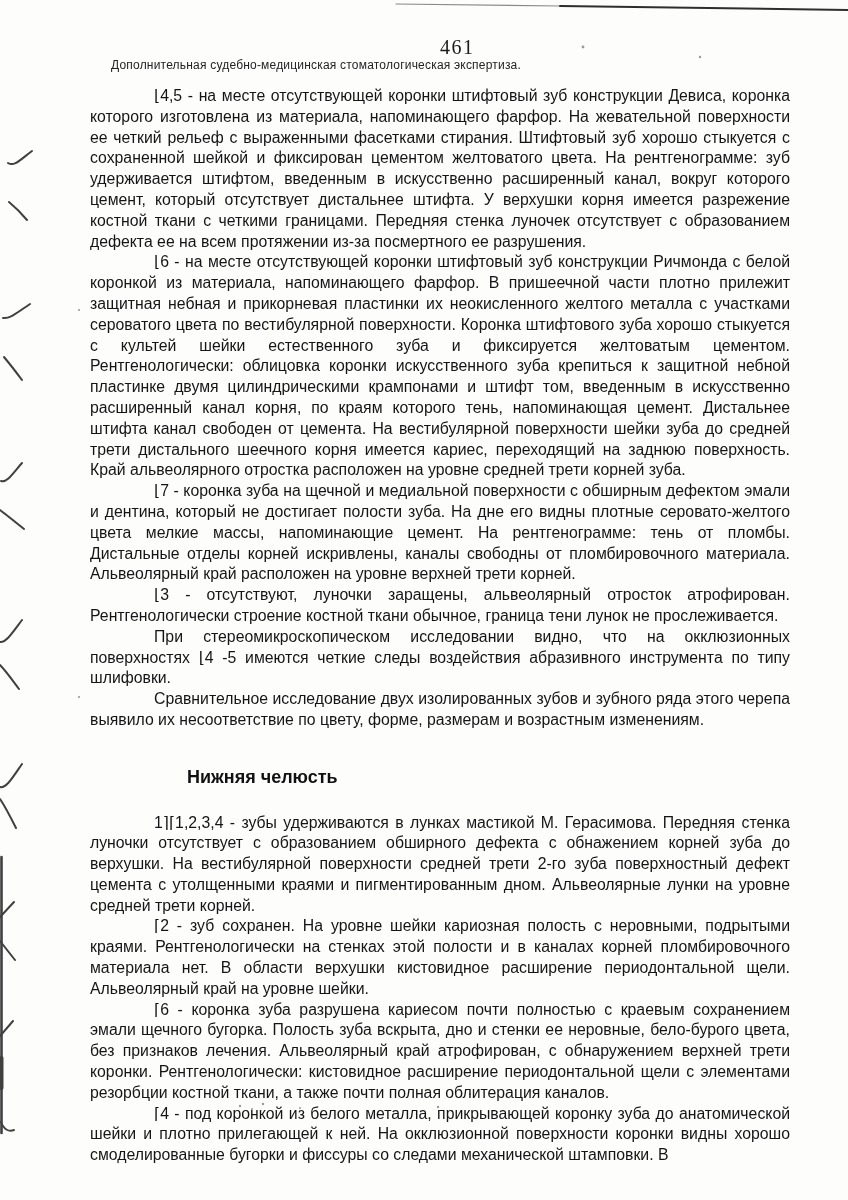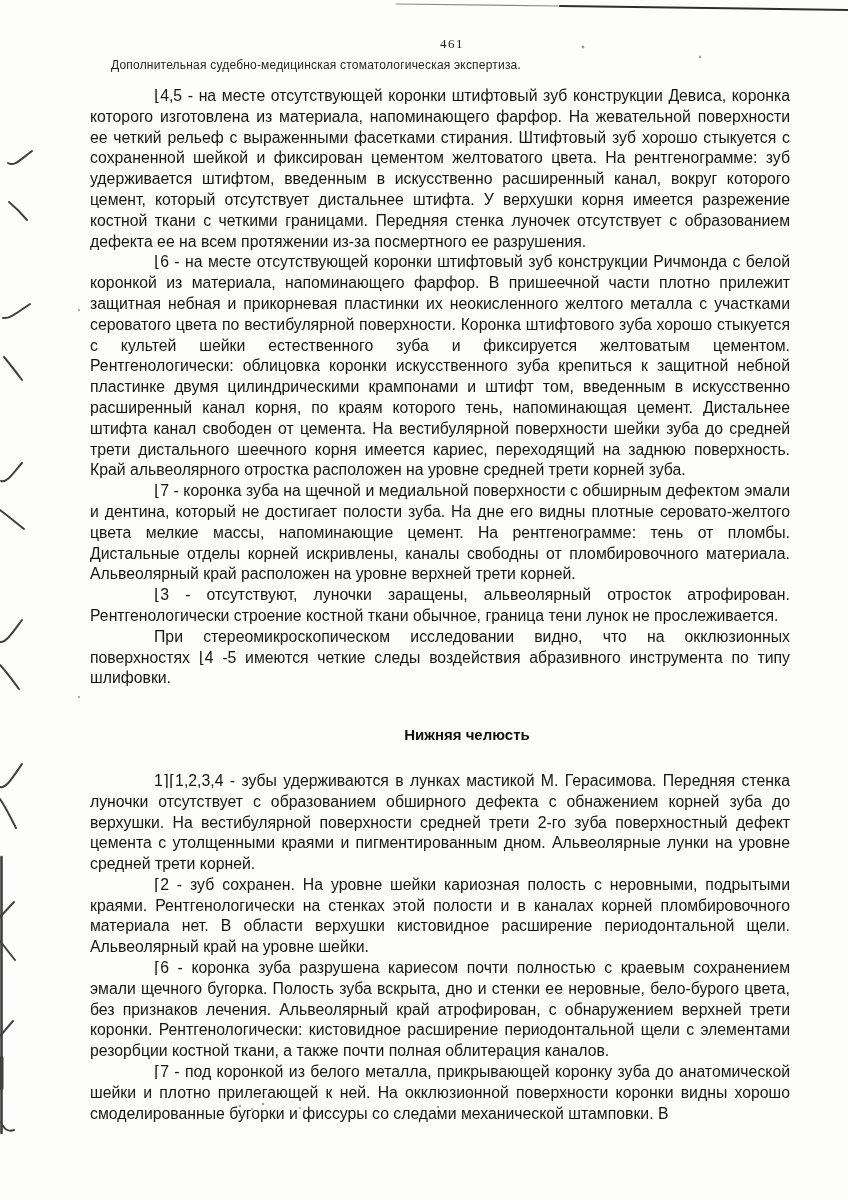--- a/index.html
+++ b/index.html
@@ -12,38 +12,38 @@
     color:#161616;
     font-family:"Liberation Sans", sans-serif;
   }
   .artifacts {
     position:absolute; top:0; left:0; width:848px; height:1200px;
     pointer-events:none;
   }
   .pagenum {
     position:absolute; top:36px; left:440px;
     font-family:"Liberation Serif", serif;
-    font-size:13px; letter-spacing:1.5px; color:#1b1b1b;
+    font-size:20px; letter-spacing:1.5px; color:#1b1b1b;
   }
   .runhead {
     position:absolute; top:58px; left:111px;
     font-family:Liberation Sans, sans-serif;
     font-size:12px; letter-spacing:0.2px; color:#232323;
   }
   .bodytext {
     position:absolute; top:86px; left:90px; width:700px;
     font-size:15.8px; line-height:20.8px;
     text-align:justify;
     color:#151515;
   }
   .bodytext p { margin:0; text-indent:64px; }
   .bodytext h2 {
-    font-size:15px; font-weight:bold;
-    margin:36px 0 25px 54px;
-    text-align:center; text-indent:0;
+    font-size:18px; font-weight:bold;
+    margin:36px 0 25px 97px;
+    text-align:left; text-indent:0;
     color:#111;
   }
 </style>
 </head>
 <body>
 
 <div class="page">
 
   <svg class="artifacts" viewBox="0 0 848 1200" xmlns="http://www.w3.org/2000/svg">
 
@@ -90,22 +90,23 @@
   <div class="pagenum">461</div>
 
   <div class="runhead">Дополнительная судебно-медицинская стоматологическая экспертиза.</div>
 
   <div class="bodytext">
     <p>⌊4,5 - на месте отсутствующей коронки штифтовый зуб конструкции Девиса, коронка которого изготовлена из материала, напоминающего фарфор. На жевательной поверхности ее четкий рельеф с выраженными фасетками стирания. Штифтовый зуб хорошо стыкуется с сохраненной шейкой и фиксирован цементом желтоватого цвета. На рентгенограмме: зуб удерживается штифтом, введенным в искусственно расширенный канал, вокруг которого цемент, который отсутствует дистальнее штифта. У верхушки корня имеется разрежение костной ткани с четкими границами. Передняя стенка луночек отсутствует с образованием дефекта ее на всем протяжении из-за посмертного ее разрушения.</p>
     <p>⌊6 - на месте отсутствующей коронки штифтовый зуб конструкции Ричмонда с белой коронкой из материала, напоминающего фарфор. В пришеечной части плотно прилежит защитная небная и прикорневая пластинки их неокисленного желтого металла с участками сероватого цвета по вестибулярной поверхности. Коронка штифтового зуба хорошо стыкуется с культей шейки естественного зуба и фиксируется желтоватым цементом. Рентгенологически: облицовка коронки искусственного зуба крепиться к защитной небной пластинке двумя цилиндрическими крампонами и штифт том, введенным в искусственно расширенный канал корня, по краям которого тень, напоминающая цемент. Дистальнее штифта канал свободен от цемента. На вестибулярной поверхности шейки зуба до средней трети дистального шеечного корня имеется кариес, переходящий на заднюю поверхность. Край альвеолярного отростка расположен на уровне средней трети корней зуба.</p>
     <p>⌊7 - коронка зуба на щечной и медиальной поверхности с обширным дефектом эмали и дентина, который не достигает полости зуба. На дне его видны плотные серовато-желтого цвета мелкие массы, напоминающие цемент. На рентгенограмме: тень от пломбы. Дистальные отделы корней искривлены, каналы свободны от пломбировочного материала. Альвеолярный край расположен на уровне верхней трети корней.</p>
     <p>⌊3 - отсутствуют, луночки заращены, альвеолярный отросток атрофирован. Рентгенологически строение костной ткани обычное, граница тени лунок не прослеживается.</p>
     <p>При стереомикроскопическом исследовании видно, что на окклюзионных поверхностях ⌊4 -5 имеются четкие следы воздействия абразивного инструмента по типу шлифовки.</p>
+    <p>Сравнительное исследование двух изолированных зубов и зубного ряда этого черепа выявило их несоответствие по цвету, форме, размерам и возрастным изменениям.</p>
 
     <h2>Нижняя челюсть</h2>
 
     <p>1⌉⌈1,2,3,4 - зубы удерживаются в лунках мастикой М. Герасимова. Передняя стенка луночки отсутствует с образованием обширного дефекта с обнажением корней зуба до верхушки. На вестибулярной поверхности средней трети 2-го зуба поверхностный дефект цемента с утолщенными краями и пигментированным дном. Альвеолярные лунки на уровне средней трети корней.</p>
     <p>⌈2 - зуб сохранен. На уровне шейки кариозная полость с неровными, подрытыми краями. Рентгенологически на стенках этой полости и в каналах корней пломбировочного материала нет. В области верхушки кистовидное расширение периодонтальной щели. Альвеолярный край на уровне шейки.</p>
     <p>⌈6 - коронка зуба разрушена кариесом почти полностью с краевым сохранением эмали щечного бугорка. Полость зуба вскрыта, дно и стенки ее неровные, бело-бурого цвета, без признаков лечения. Альвеолярный край атрофирован, с обнаружением верхней трети коронки. Рентгенологически: кистовидное расширение периодонтальной щели с элементами резорбции костной ткани, а также почти полная облитерация каналов.</p>
-    <p>⌈7 - под коронкой из белого металла, прикрывающей коронку зуба до анатомической шейки и плотно прилегающей к ней. На окклюзионной поверхности коронки видны хорошо смоделированные бугорки и фиссуры со следами механической штамповки. В</p>
+    <p>⌈4 - под коронкой из белого металла, прикрывающей коронку зуба до анатомической шейки и плотно прилегающей к ней. На окклюзионной поверхности коронки видны хорошо смоделированные бугорки и фиссуры со следами механической штамповки. В</p>
   </div>
 
 </div>
 
 </body></html>

